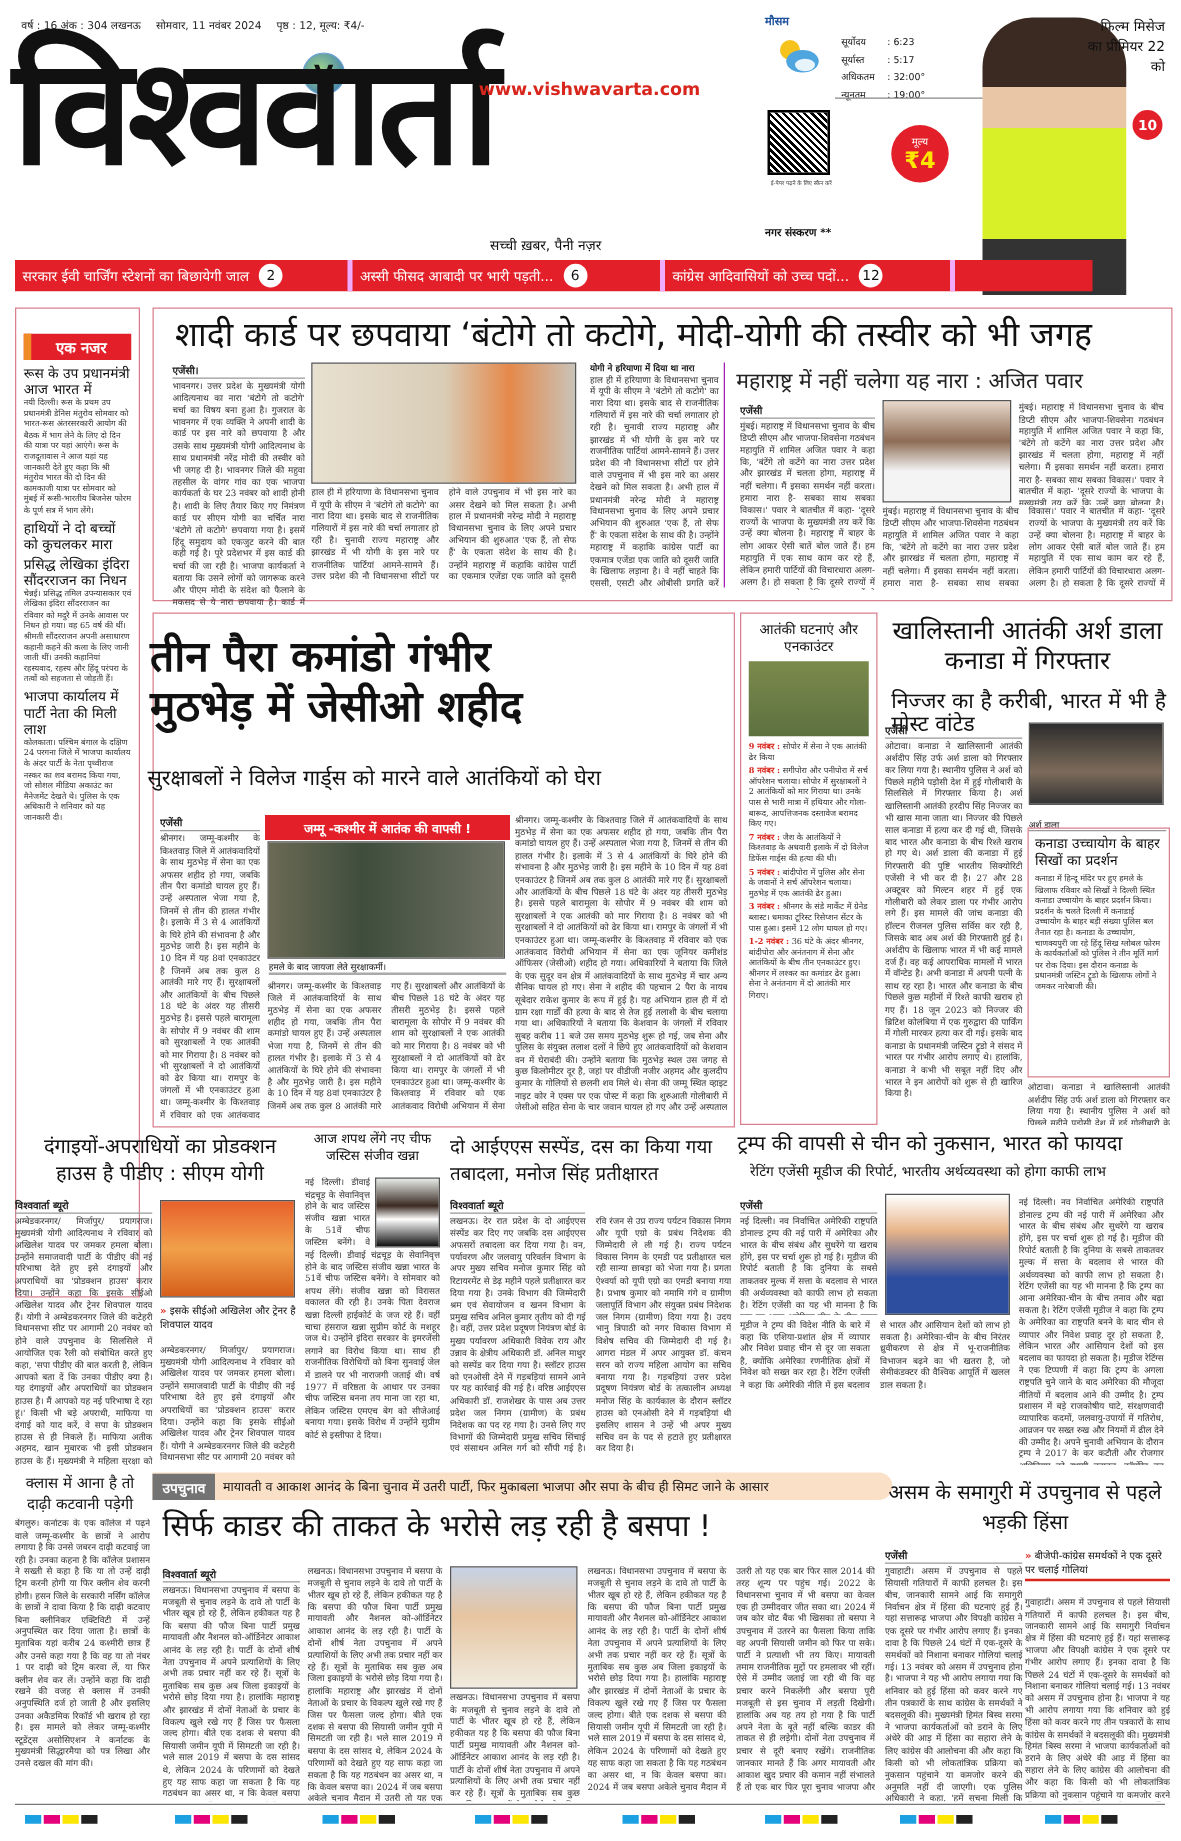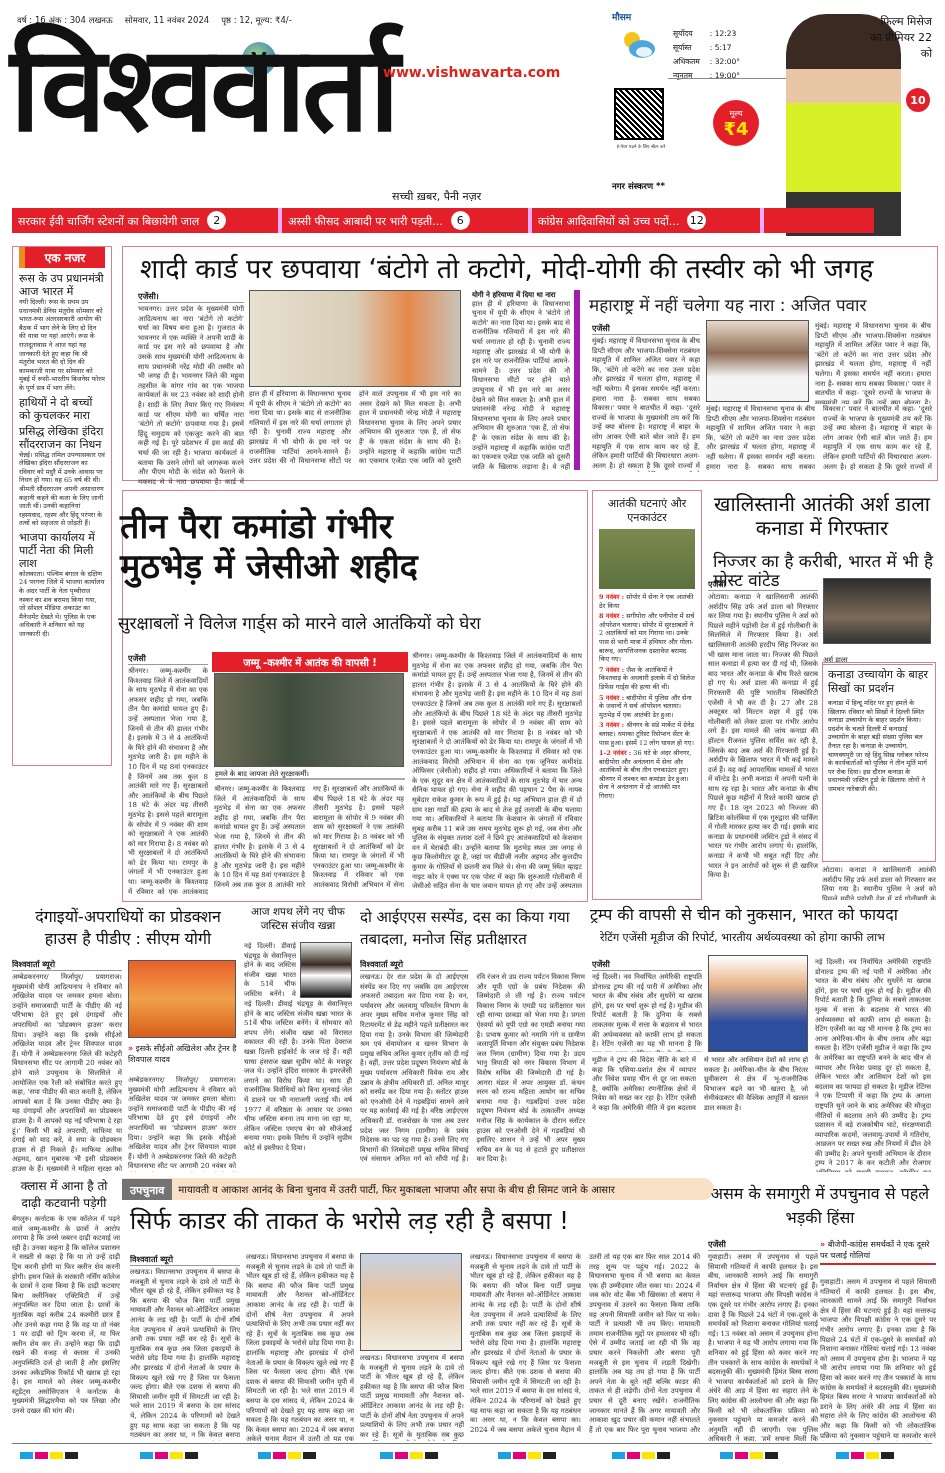--- a/index.html
+++ b/index.html
@@ -28,21 +28,21 @@
 #qr{left:614px;top:88px;width:50px;height:52px;background:repeating-linear-gradient(45deg,#000 0 2px,#fff 2px 4px);border:2px solid #000}
 #qr-caption{left:606px;top:143px;font-size:4.5px;width:70px;text-align:center;color:#333}
 #price{left:713px;top:100px;width:46px;height:46px;border-radius:50%;background:#e3202a;color:#fff;display:flex;flex-direction:column;align-items:center;justify-content:center}
 #price .l{font-size:8px}
 #price .v{font-size:18px;font-weight:bold;color:#fde700}
 #edition{left:612px;top:180px;font-size:8.5px;font-weight:bold}
 #promo-img{left:786px;top:14px;width:115px;height:222px;background:linear-gradient(180deg,#3a2a22 0 25%,#e9c6a5 25% 40%,#d7f028 40% 80%,#333 80%);border-radius:40px 40px 0 0}
 #promo-text{left:870px;top:14px;width:62px;font-size:11px;text-align:right;line-height:16px}
 #promo-page{left:906px;top:88px;width:24px;height:24px;border-radius:50%;background:#e3202a;color:#fff;font-weight:bold;font-size:11px;display:flex;align-items:center;justify-content:center}
 
-#ek-nazar{left:12px;top:246px;width:100px;height:520px;padding:0 6px}
+#ek-nazar{left:12px;top:246px;width:100px;height:792px;padding:20px 6px}
 #ek-nazar .head{background:#e3202a;color:#fff;font-weight:bold;font-size:12px;text-align:center;padding:2px 0;border-left:6px solid #f08a24;margin-bottom:4px}
 .brief-title{font-size:11px;line-height:13px;margin-top:3px}
 .brief-body{font-size:6.5px;line-height:8.6px;color:#333;font-family:"DejaVu Serif",serif}
 
 #story1{left:122px;top:246px;width:816px;height:235px}
 #s1-title{left:140px;top:254px;font-size:27px}
 #s1-img{left:249px;top:290px;width:212px;height:97px;background:linear-gradient(90deg,#e8e0d0,#d9cdb7 50%,#e5894b 75%,#c9c3b8)}
 #s2-title{left:589px;top:296px;font-size:17px;color:#222}
 #s2-img{left:706px;top:320px;width:103px;height:82px;background:linear-gradient(#e9d9cc,#8d6c55 40%,#f4f4f4 70%)}
 
@@ -111,21 +111,21 @@
   <svg width="36" height="30" viewBox="0 0 36 30">
       <circle cx="12" cy="10" r="8" fill="#f6c21c"></circle>
       <ellipse cx="22" cy="19" rx="13" ry="9" fill="#4fa6de"></ellipse>
       <ellipse cx="24" cy="22" rx="8" ry="5" fill="#e8f4fb"></ellipse>
     </svg>
 </div>
 <table id="wx-table" class="abs">
   <tbody>
       <tr>
         <td>सूर्योदय</td>
-        <td>: 12:23</td>
+        <td>: 6:23</td>
       </tr>
   <tr>
         <td>सूर्यास्त</td>
         <td>: 5:17</td>
       </tr>
   <tr>
         <td>अधिकतम</td>
         <td>: 32:00°</td>
       </tr>
   <tr>
@@ -181,21 +181,21 @@
 </div>
 
 <div id="story1" class="abs box"></div>
 <div id="s1-title" class="abs hl">शादी कार्ड पर छपवाया ‘बंटोगे तो कटोगे, मोदी-योगी की तस्वीर को भी जगह</div>
 <div class="abs" style="left:138px;top:290px;width:106px">
   <div class="byline">एजेंसी।</div>
   <div class="small" style="height:180px;overflow:hidden">भावनगर। उत्तर प्रदेश के मुख्यमंत्री योगी आदित्यनाथ का नारा 'बंटोगे तो कटोगे' चर्चा का विषय बना हुआ है। गुजरात के भावनगर में एक व्यक्ति ने अपनी शादी के कार्ड पर इस नारे को छपवाया है और उसके साथ मुख्यमंत्री योगी आदित्यनाथ के साथ प्रधानमंत्री नरेंद्र मोदी की तस्वीर को भी जगह दी है। भावनगर जिले की महुवा तहसील के वांगर गांव का एक भाजपा कार्यकर्ता के घर 23 नवंबर को शादी होनी है। शादी के लिए तैयार किए गए निमंत्रण कार्ड पर सीएम योगी का चर्चित नारा 'बंटोगे तो कटोगे' छपवाया गया है। इसमें हिंदू समुदाय को एकजुट करने की बात कही गई है। पूरे प्रदेशभर में इस कार्ड की चर्चा की जा रही है। भाजपा कार्यकर्ता ने बताया कि उसने लोगों को जागरूक करने और पीएम मोदी के संदेश को फैलाने के मकसद से ये नारा छपवाया है। कार्ड में पीएम मोदी, सीएम योगी और राम मंदिर का डिजाइन भी बनवाया गया है। साथ ही कार्ड में स्वच्छता अभियान और स्वदेशी अपनाने की बात पर भी जोर दिया गया है।</div>
 </div>
 <div id="s1-img" class="abs photo"></div>
 <div class="abs small" style="left:249px;top:390px;width:212px;height:80px;overflow:hidden;column-count:2;column-gap:8px">हाल ही में हरियाणा के विधानसभा चुनाव में यूपी के सीएम ने 'बंटोगे तो कटोगे' का नारा दिया था। इसके बाद से राजनीतिक गलियारों में इस नारे की चर्चा लगातार हो रही है। चुनावी राज्य महाराष्ट्र और झारखंड में भी योगी के इस नारे पर राजनीतिक पार्टियां आमने-सामने हैं। उत्तर प्रदेश की नौ विधानसभा सीटों पर होने वाले उपचुनाव में भी इस नारे का असर देखने को मिल सकता है। अभी हाल में प्रधानमंत्री नरेन्द्र मोदी ने महाराष्ट्र विधानसभा चुनाव के लिए अपने प्रचार अभियान की शुरुआत 'एक हैं, तो सेफ हैं' के एकता संदेश के साथ की है। उन्होंने महाराष्ट्र में कहाकि कांग्रेस पार्टी का एकमात्र एजेंडा एक जाति को दूसरी जाति के खिलाफ लड़ाना है। वे नहीं चाहते कि एससी, एसटी और ओबीसी प्रगति करें और उन्हें उचित सम्मान मिले। याद रखें, 'एक हैं तो सेफ हैं'।</div>
-<div class="abs" style="left:472px;top:290px;width:108px;height:180px;overflow:hidden;border-right:6px solid #a21caf;padding-right:4px">
+<div class="abs" style="left:472px;top:290px;width:108px;height:180px;overflow:hidden;border-right:1px solid #a21caf;padding-right:4px">
   <div class="small" style="font-weight:bold;color:#111">योगी ने हरियाणा में दिया था नारा</div>
   <div class="small">हाल ही में हरियाणा के विधानसभा चुनाव में यूपी के सीएम ने 'बंटोगे तो कटोगे' का नारा दिया था। इसके बाद से राजनीतिक गलियारों में इस नारे की चर्चा लगातार हो रही है। चुनावी राज्य महाराष्ट्र और झारखंड में भी योगी के इस नारे पर राजनीतिक पार्टियां आमने-सामने हैं। उत्तर प्रदेश की नौ विधानसभा सीटों पर होने वाले उपचुनाव में भी इस नारे का असर देखने को मिल सकता है। अभी हाल में प्रधानमंत्री नरेन्द्र मोदी ने महाराष्ट्र विधानसभा चुनाव के लिए अपने प्रचार अभियान की शुरुआत 'एक हैं, तो सेफ हैं' के एकता संदेश के साथ की है। उन्होंने महाराष्ट्र में कहाकि कांग्रेस पार्टी का एकमात्र एजेंडा एक जाति को दूसरी जाति के खिलाफ लड़ाना है। वे नहीं चाहते कि एससी, एसटी और ओबीसी प्रगति करें और उन्हें उचित सम्मान मिले। याद रखें, 'एक हैं तो सेफ हैं'।</div>
 </div>
 <div id="s2-title" class="abs hl">महाराष्ट्र में नहीं चलेगा यह नारा : अजित पवार</div>
 <div class="abs" style="left:592px;top:322px;width:108px;height:150px;overflow:hidden">
   <div class="byline">एजेंसी</div>
   <div class="small">मुंबई। महाराष्ट्र में विधानसभा चुनाव के बीच डिप्टी सीएम और भाजपा-शिवसेना गठबंधन महायुति में शामिल अजित पवार ने कहा कि, 'बंटेंगे तो कटेंगे का नारा उत्तर प्रदेश और झारखंड में चलता होगा, महाराष्ट्र में नहीं चलेगा। मैं इसका समर्थन नहीं करता। हमारा नारा है- सबका साथ सबका विकास।' पवार ने बातचीत में कहा- 'दूसरे राज्यों के भाजपा के मुख्यमंत्री तय करें कि उन्हें क्या बोलना है। महाराष्ट्र में बाहर के लोग आकर ऐसी बातें बोल जाते हैं। हम महायुति में एक साथ काम कर रहे हैं, लेकिन हमारी पार्टियों की विचारधारा अलग-अलग है। हो सकता है कि दूसरे राज्यों में यह सब चलता हो, लेकिन महाराष्ट्र में ये काम नहीं करता है। दूसरी ओर संजय निरुपम ने कहा- योगी आदित्यनाथ कह रहे हैं कि अगर आप बिखर जाते हैं तो कमजोर हो जाते हैं। अगर आप एकजुट रहते हैं, तो मजबूत रहते हैं। अजित दादा आज नहीं समझ रहे हैं, आगे समझ जाएंगे। 'बंटेंगे तो कटेंगे' ये लाइन बिल्कुल चलेगी। अजित दादा को समझना पड़ेगा। कांग्रेस नेता राहुल गांधी ने भाजपा पर विभाजनकारी राजनीति को बढ़ावा देने का आरोप लगाया है। कांग्रेस ने विशेष रूप से नारे की निंदा करते हुए कहा है कि यह एक धर्म को दूसरे धर्म के खिलाफ खड़ा करने का प्रयास है।</div>
 </div>
 <div id="s2-img" class="abs photo"></div>
 <div class="abs small" style="left:706px;top:405px;width:226px;height:68px;overflow:hidden;column-count:2;column-gap:8px">मुंबई। महाराष्ट्र में विधानसभा चुनाव के बीच डिप्टी सीएम और भाजपा-शिवसेना गठबंधन महायुति में शामिल अजित पवार ने कहा कि, 'बंटेंगे तो कटेंगे का नारा उत्तर प्रदेश और झारखंड में चलता होगा, महाराष्ट्र में नहीं चलेगा। मैं इसका समर्थन नहीं करता। हमारा नारा है- सबका साथ सबका विकास।' पवार ने बातचीत में कहा- 'दूसरे राज्यों के भाजपा के मुख्यमंत्री तय करें कि उन्हें क्या बोलना है। महाराष्ट्र में बाहर के लोग आकर ऐसी बातें बोल जाते हैं। हम महायुति में एक साथ काम कर रहे हैं, लेकिन हमारी पार्टियों की विचारधारा अलग-अलग है। हो सकता है कि दूसरे राज्यों में यह सब चलता हो, लेकिन महाराष्ट्र में ये काम नहीं करता है। दूसरी ओर संजय निरुपम ने कहा- योगी आदित्यनाथ कह रहे हैं कि अगर आप बिखर जाते हैं तो कमजोर हो जाते हैं। अगर आप एकजुट रहते हैं, तो मजबूत रहते हैं। अजित दादा आज नहीं समझ रहे हैं, आगे समझ जाएंगे। 'बंटेंगे तो कटेंगे' ये लाइन बिल्कुल चलेगी। अजित दादा को समझना पड़ेगा। कांग्रेस नेता राहुल गांधी ने भाजपा पर विभाजनकारी राजनीति को बढ़ावा देने का आरोप लगाया है। कांग्रेस ने विशेष रूप से नारे की निंदा करते हुए कहा है कि यह एक धर्म को दूसरे धर्म के खिलाफ खड़ा करने का प्रयास है।</div>

